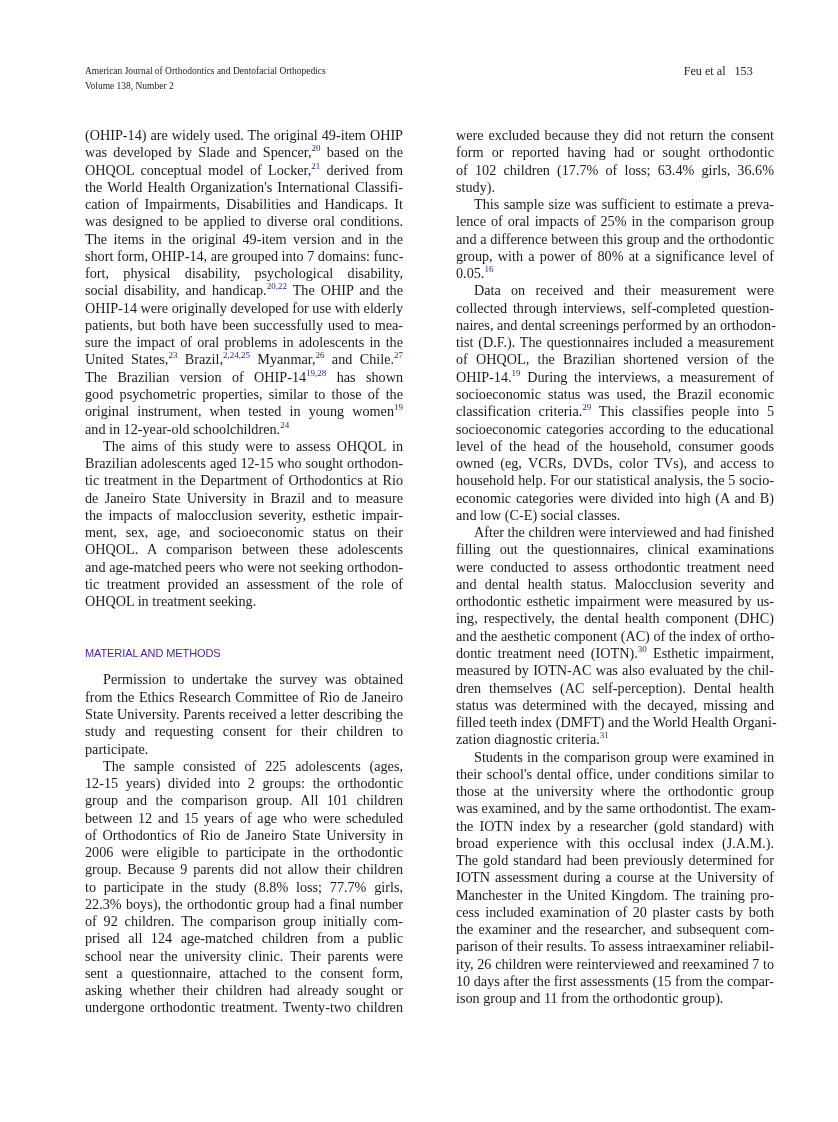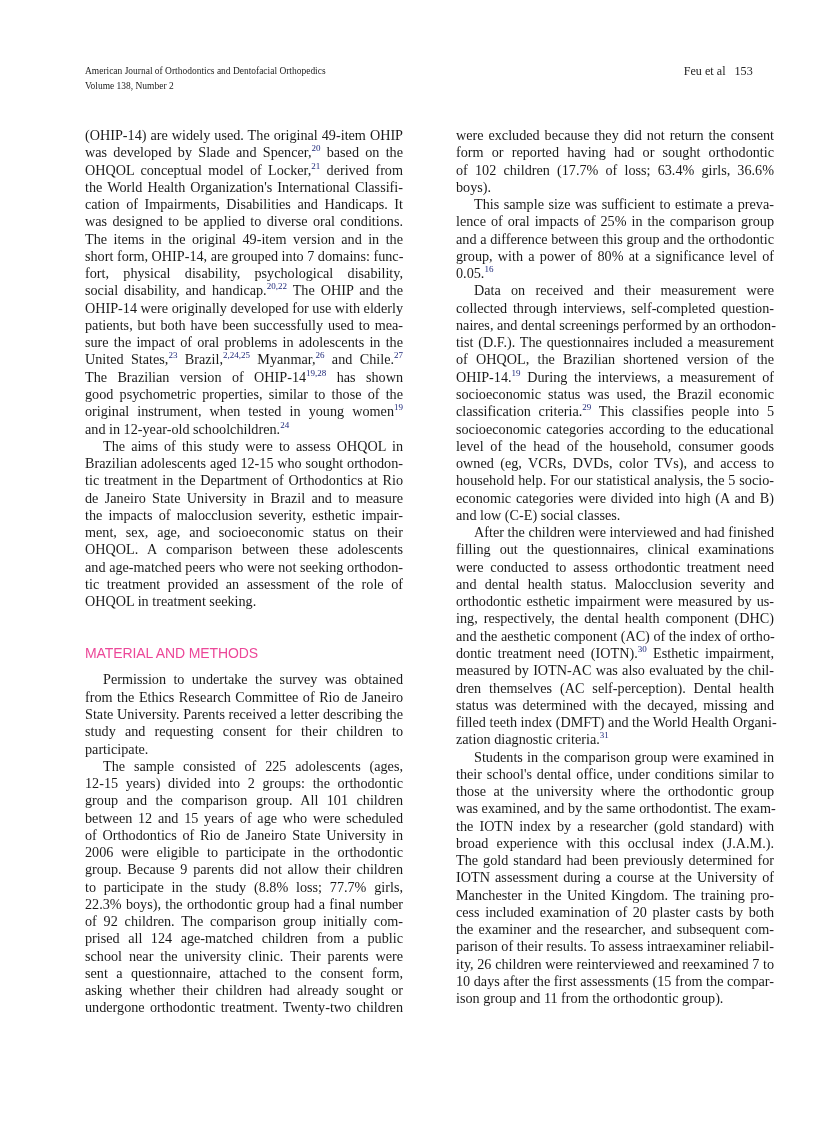--- a/index.html
+++ b/index.html
@@ -9,21 +9,21 @@
   .header .right { position:absolute; right:0; top:0; font-size:13.5px; white-space:nowrap; transform:scaleX(0.9); transform-origin:right top; }
   .header .right .pg { margin-left:10px; }
   .col { position:absolute; top:127px; width:318px; font-family:"Liberation Serif", serif; font-size:14.2px; line-height:17.28px; color:#1a1a1a; }
   .col.left { left:85px; }
   .col.right { left:456px; }
   .ln { display:block; height:17.28px; white-space:nowrap; text-align:justify; text-align-last:justify; overflow:visible; }
   .ln.last { text-align-last:left; }
   .ln.ind { text-indent:18px; }
   sup { font-size:9px; color:#1f2a7a; vertical-align:6px; line-height:0; }
   .gap { display:block; height:34px; }
-  .section-head { display:block; height:26px; padding-top:1px; font-family:"Liberation Sans", sans-serif; font-size:14px; letter-spacing:-0.1px; color:#ec4899; text-align:right; text-align-last:left; }
+  .section-head { display:block; height:26px; padding-top:1px; font-family:"Liberation Sans", sans-serif; font-size:11px; letter-spacing:-0.1px; color:#4c1d95; text-align:right; text-align-last:left; }
 </style>
 </head>
 <body>
 
 <div class="header">
   <div class="left">
     <div>American Journal of Orthodontics and Dentofacial Orthopedics</div>
     <div>Volume 138, Number 2</div>
   </div>
   <div class="right">
@@ -94,21 +94,21 @@
     <span class="ln">asking whether their children had already sought or</span>
     <span class="ln">undergone orthodontic treatment. Twenty-two children</span>
   </div>
 </div>
 
 <div class="col right">
   <div>
     <span class="ln">were excluded because they did not return the consent</span>
     <span class="ln">form or reported having had or sought orthodontic</span>
     <span class="ln">of 102 children (17.7% of loss; 63.4% girls, 36.6%</span>
-    <span class="ln last">boys).</span>
+    <span class="ln last">study).</span>
   </div>
 
   <div>
     <span class="ln ind">This sample size was sufficient to estimate a preva-</span>
     <span class="ln">lence of oral impacts of 25% in the comparison group</span>
     <span class="ln">and a difference between this group and the orthodontic</span>
     <span class="ln">group, with a power of 80% at a significance level of</span>
     <span class="ln last"><span>0.05.</span><sup>16</sup></span>
   </div>
 

